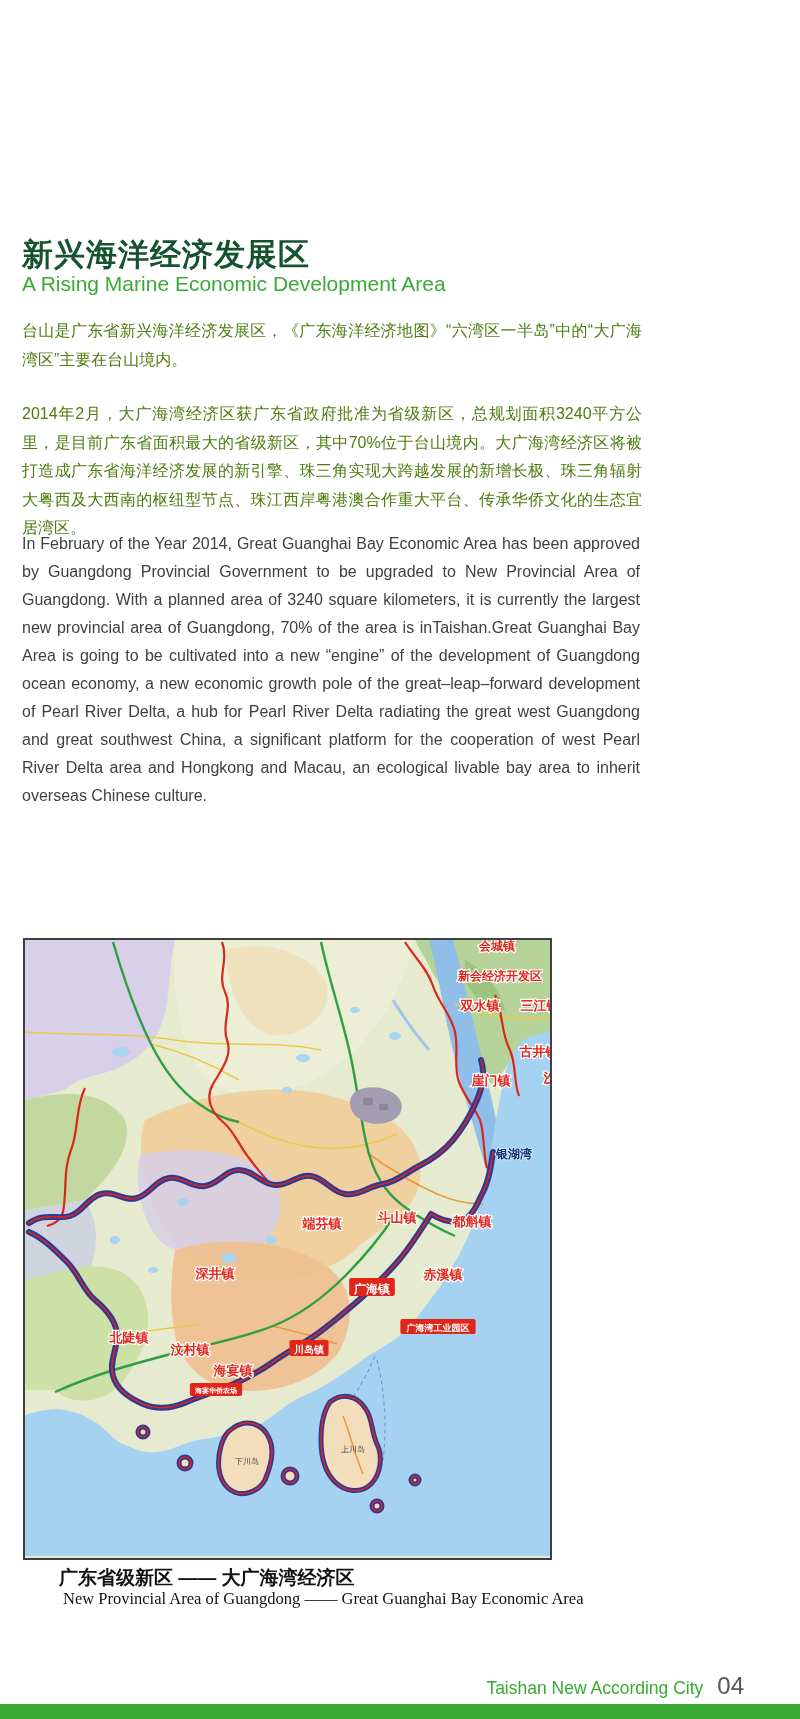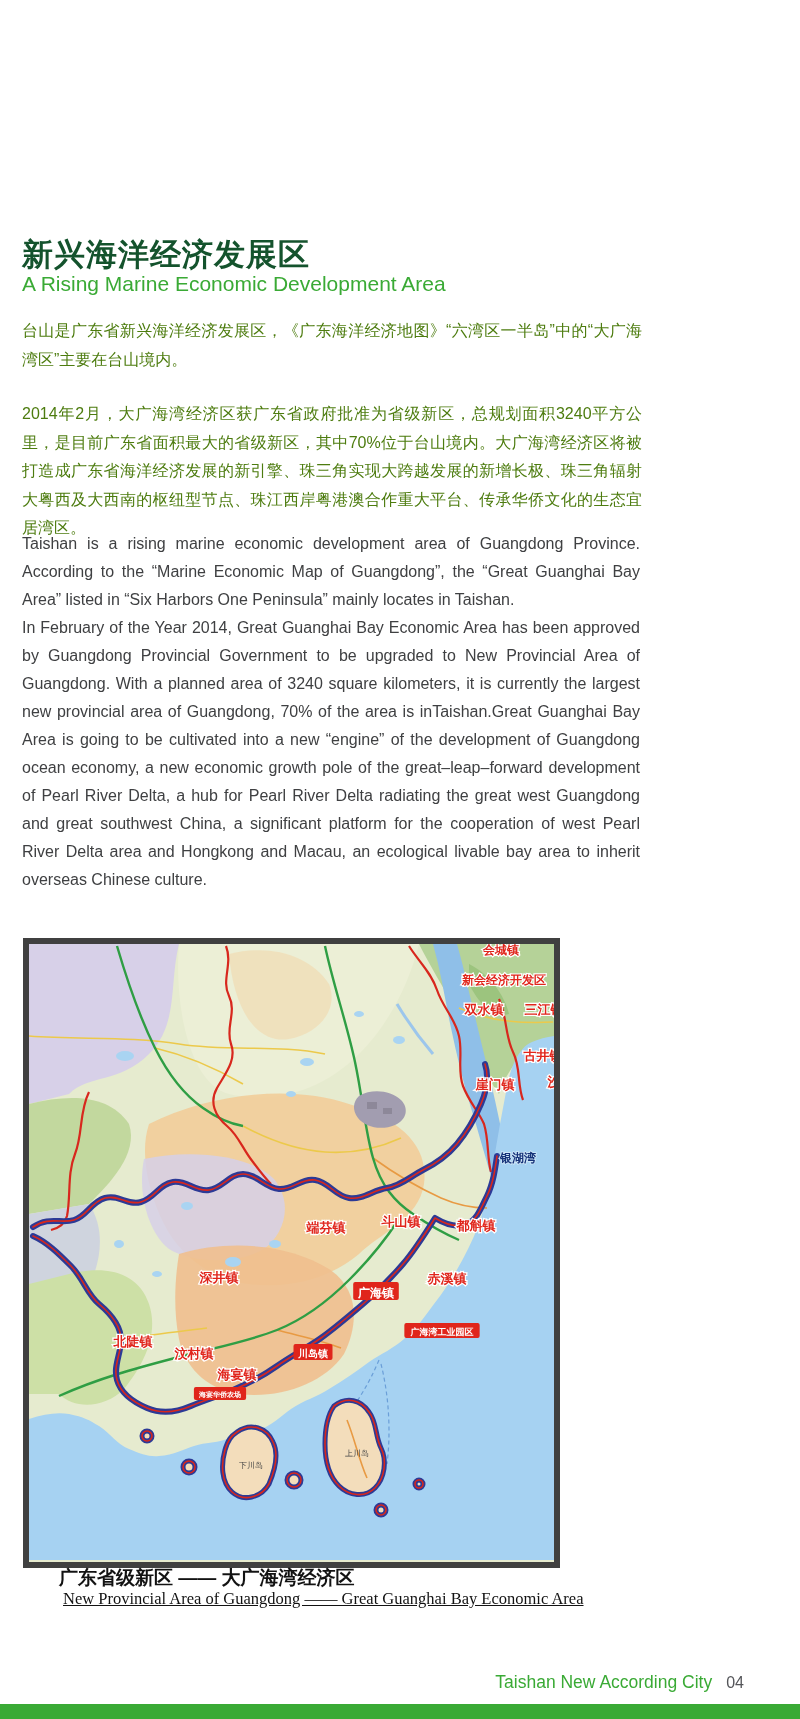--- a/index.html
+++ b/index.html
@@ -7,45 +7,44 @@
     width:800px;height:1719px;position:relative;background:#ffffff;
     font-family:"Liberation Sans",sans-serif;overflow:hidden;
   }
   .title-zh{position:absolute;left:22px;top:234px;font-size:31px;font-weight:bold;color:#14532d;letter-spacing:1px;}
   .title-en{position:absolute;left:22px;top:272px;font-size:21px;color:#3aaa35;}
   .para-zh{position:absolute;left:22px;width:620px;color:#4d7c0f;font-size:16px;line-height:28.5px;text-align:justify;}
   .para1{top:317px;}
   .para2{top:400px;}
   .para-en{position:absolute;left:22px;top:530px;width:618px;color:#3f4042;font-size:16px;line-height:28px;text-align:justify;}
   .para-en p{margin:0;}
-  .map-frame{position:absolute;left:23px;top:938px;width:525px;height:618px;border:6px solid #404040;background:#a21caf;}
+  .map-frame{position:absolute;left:23px;top:938px;width:525px;height:618px;border:2px solid #404040;background:#a21caf;}
   .map-frame svg{display:block;width:525px;height:618px;}
   .caption-zh{position:absolute;left:59px;top:1565px;font-size:19px;font-weight:bold;color:#121212;}
-  .caption-en{position:absolute;left:63px;top:1589px;font-size:16.5px;font-family:"Liberation Serif",serif;color:#121212;text-decoration:underline;}
+  .caption-en{position:absolute;left:63px;top:1589px;font-size:16.5px;font-family:"Liberation Serif",serif;color:#121212;}
   .footer{position:absolute;top:1672px;right:56px;display:flex;align-items:baseline;gap:14px;}
   .footer-brand{color:#3aaa35;font-size:17.5px;}
-  .footer-page{color:#55565a;font-size:16px;}
+  .footer-page{color:#55565a;font-size:24px;}
   .bottom-bar{position:absolute;left:0;top:1704px;width:800px;height:15px;background:#3aaa35;}
   
   .lbl-red{fill:#e0251b;font-weight:bold;paint-order:stroke;stroke:#ffffff;stroke-width:2.4px;font-family:"Liberation Sans",sans-serif;}
   .lbl-water{fill:#16337a;font-weight:bold;paint-order:stroke;stroke:#cfe6f7;stroke-width:1.6px;font-family:"Liberation Sans",sans-serif;}
   .lbl-dark{fill:#444;font-family:"Liberation Sans",sans-serif;}
   .lbl-badge-text{fill:#ffffff;font-weight:bold;font-family:"Liberation Sans",sans-serif;}
 </style>
 </head>
 <body>
 
 <div class="title-zh">新兴海洋经济发展区</div>
 <div class="title-en">A Rising Marine Economic Development Area</div>
 
 <div class="para-zh para1">台山是广东省新兴海洋经济发展区，《广东海洋经济地图》“六湾区一半岛”中的“大广海湾区”主要在台山境内。</div>
 <div class="para-zh para2">2014年2月，大广海湾经济区获广东省政府批准为省级新区，总规划面积3240平方公里，是目前广东省面积最大的省级新区，其中70%位于台山境内。大广海湾经济区将被打造成广东省海洋经济发展的新引擎、珠三角实现大跨越发展的新增长极、珠三角辐射大粤西及大西南的枢纽型节点、珠江西岸粤港澳合作重大平台、传承华侨文化的生态宜居湾区。</div>
 
 <div class="para-en">
-  <p>Taishan is a rising marine economic development area of Guangdong Province. According to the “Marine Economic Map of Guangdong”, the “Great Guanghai Bay Area” listed in “Six Harbors One Peninsula” mainly locates in Taishan.</p>
   <p>In February of the Year 2014, Great Guanghai Bay Economic Area has been approved by Guangdong Provincial Government to be upgraded to New Provincial Area of Guangdong. With a planned area of 3240 square kilometers, it is currently the largest new provincial area of Guangdong, 70% of the area is inTaishan.Great Guanghai Bay Area is going to be cultivated into a new “engine” of the development of Guangdong ocean economy, a new economic growth pole of the great–leap–forward development of Pearl River Delta, a hub for Pearl River Delta radiating the great west Guangdong and great southwest China, a significant platform for the cooperation of west Pearl River Delta area and Hongkong and Macau, an ecological livable bay area to inherit overseas Chinese culture.</p>
 </div>
 
 <div class="map-frame">
 <svg viewBox="0 0 525 618" xmlns="http://www.w3.org/2000/svg">
 
   <rect x="0" y="0" width="525" height="618" fill="#e6ebcf"></rect>
 
   <path d="M0,0 L150,0 C140,40 150,80 120,110 C90,140 60,130 40,150 L0,160 Z" fill="#d7d0e8"></path>
   <path d="M0,160 C40,150 80,150 100,180 C110,210 80,240 60,260 L0,270 Z" fill="#c2d89e"></path>

